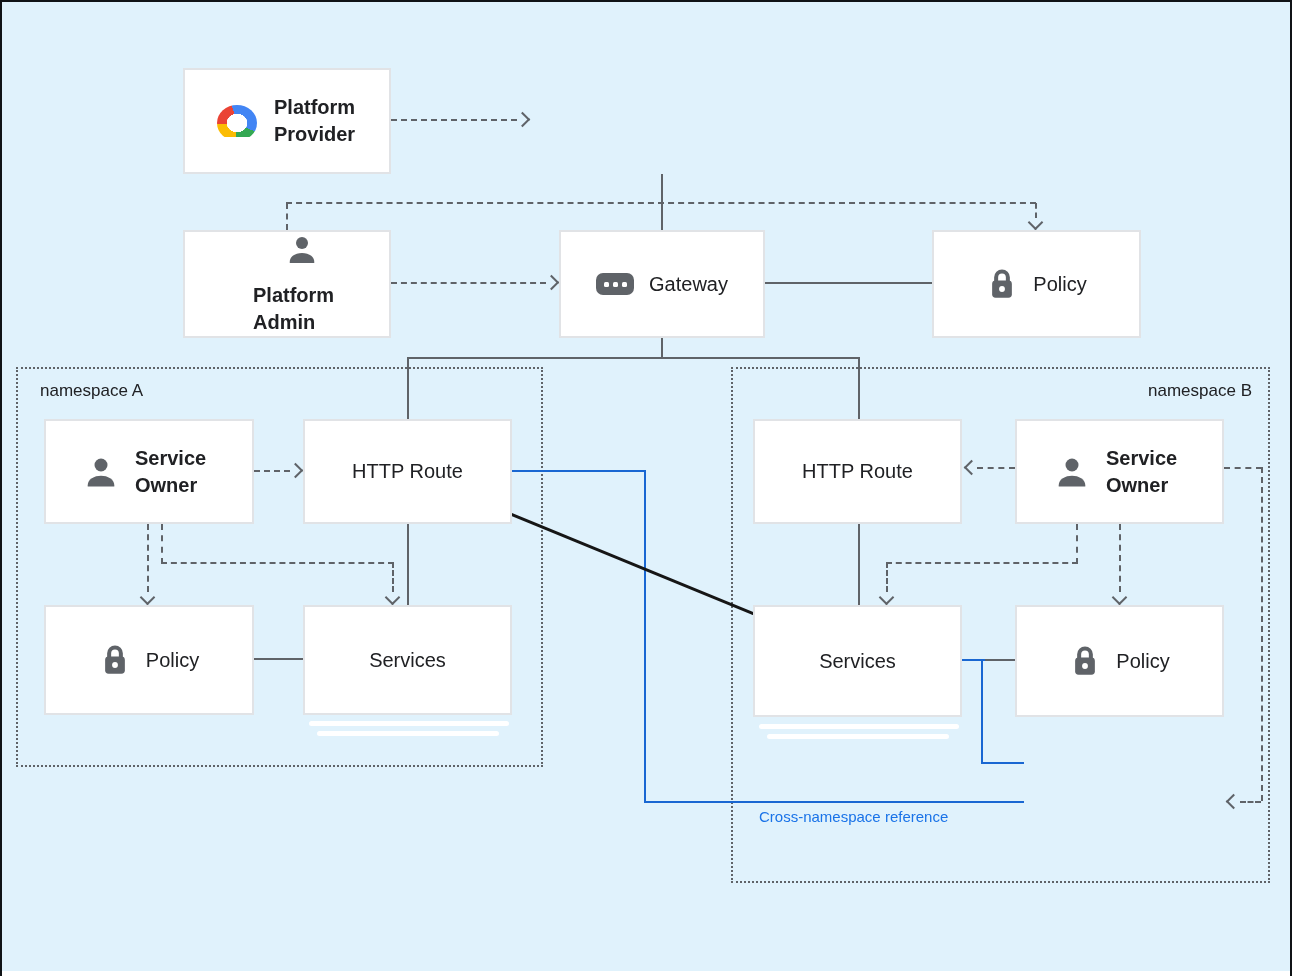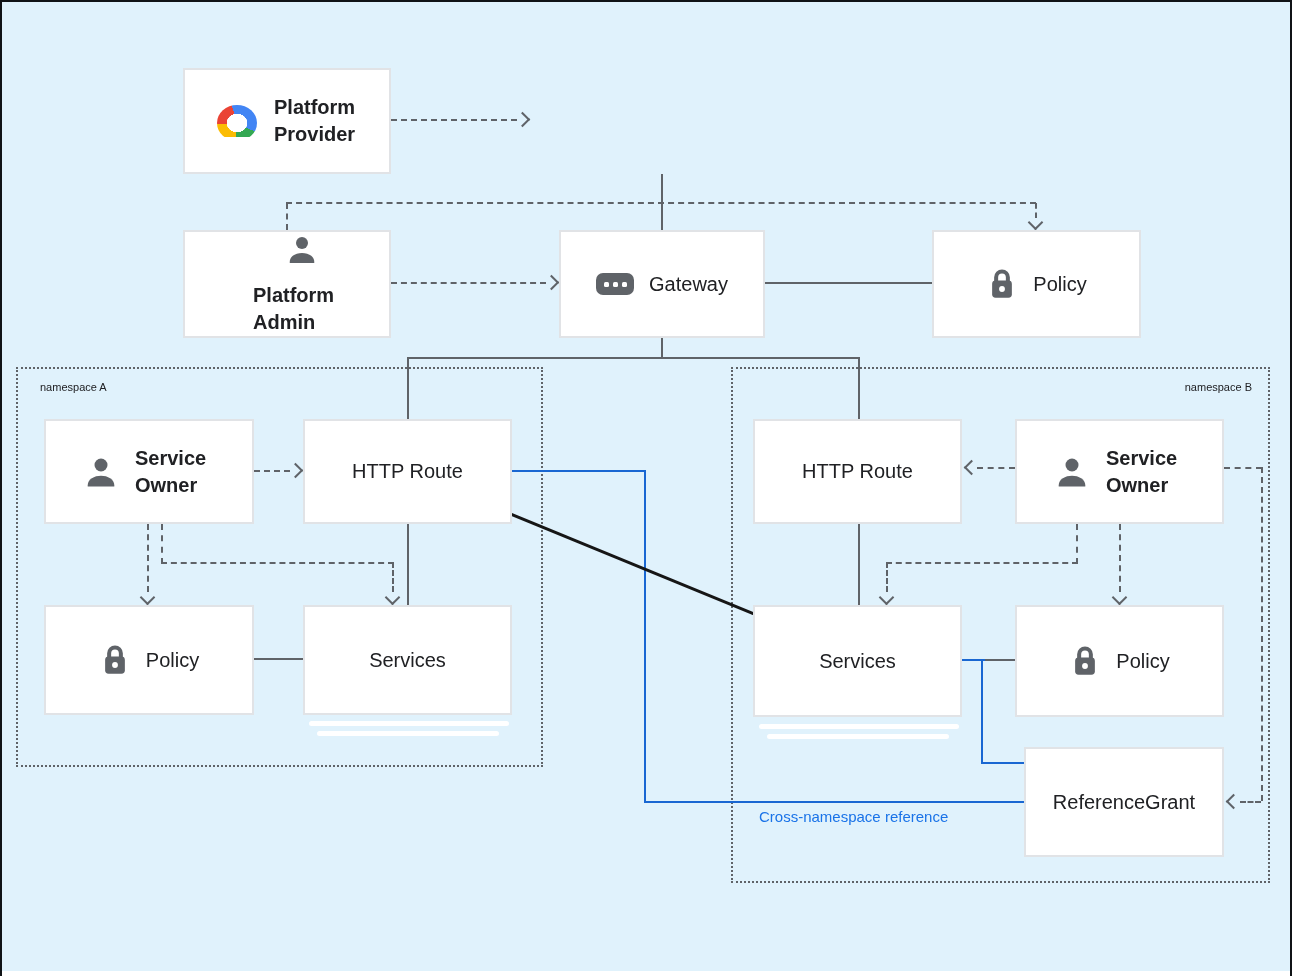--- a/index.html
+++ b/index.html
@@ -1,21 +1,21 @@
 <!DOCTYPE html>
 <html><head>
 <meta charset="utf-8">
 <style>
   html,body{margin:0;padding:0;background:#ffffff;font-family:"Liberation Sans",sans-serif;}
   .canvas{position:relative;width:1292px;height:976px;background:#e0f2fc;overflow:hidden;
           border-left:2px solid #101316;border-top:2px solid #101316;border-right:2px solid #101316;box-sizing:border-box;}
   .bottom-strip{position:absolute;left:0;right:0;bottom:0;height:5px;background:#ffffff;}
   
   .ns{position:absolute;border:2px dotted #5f6368;box-sizing:border-box;}
-  .ns-label{position:absolute;font-size:11px;color:#202124;}
+  .ns-label{position:absolute;font-size:17px;color:#202124;}
   
   .node{position:absolute;background:#ffffff;border:2px solid #e1e3e6;box-sizing:border-box;
         display:flex;align-items:center;justify-content:center;gap:15px;
         color:#202124;font-size:20px;line-height:27px;}
   .node.leftpad{justify-content:flex-start;padding-left:30px;}
   .lbl{white-space:nowrap;}
   .lbl.wrap{white-space:normal;width:98px;font-weight:bold;}
   
   .sline{position:absolute;background:#5f6368;}
   .bline{position:absolute;background:#1967d2;}
@@ -212,18 +212,15 @@
 
   <div class="node" style="left:1013px;top:603px;width:209px;height:112px;">
     <svg width="32" height="35" viewBox="0 0 24 26">
       <path d="M7.6 11V7.6a4.4 4.4 0 0 1 8.8 0V11" fill="none" stroke="#5f6368" stroke-width="3"></path>
       <rect x="4.6" y="10" width="14.8" height="13" rx="2.6" fill="#5f6368"></rect>
       <circle cx="12" cy="16.4" r="2.2" fill="#ffffff"></circle>
     </svg>
     <span class="lbl">Policy</span>
   </div>
 
-  <div class="node" style="left:1022px;top:745px;width:200px;height:110px;">
-    <span class="lbl">ReferenceGrant</span>
-  </div>
 
   <div class="bottom-strip"></div>
 </div>
 
 </body></html>

